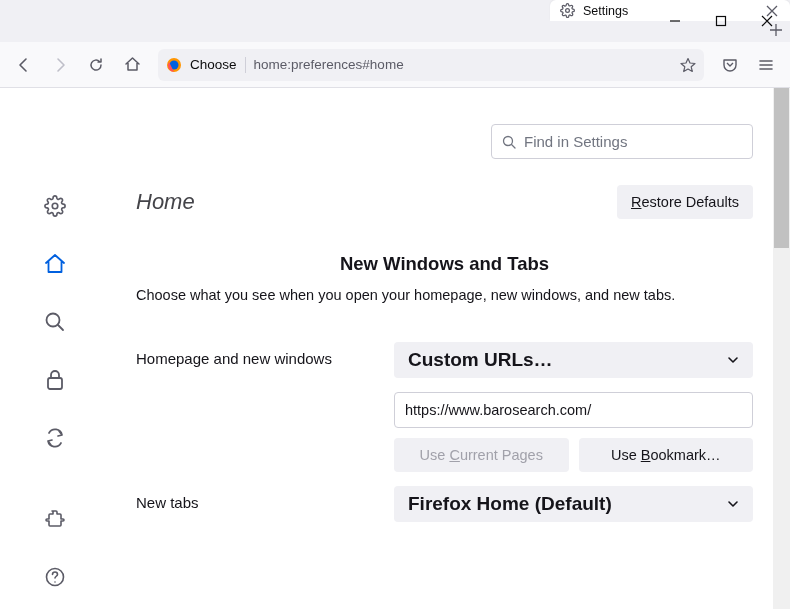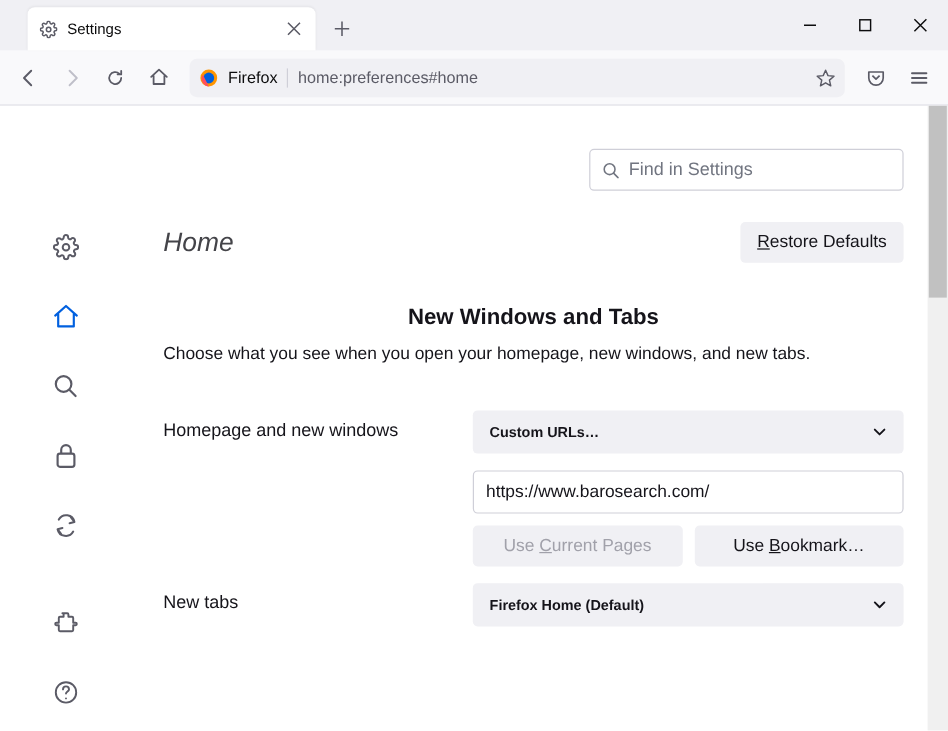--- a/index.html
+++ b/index.html
@@ -1,19 +1,19 @@
 <!DOCTYPE html>
 <html><head>
 <meta charset="utf-8">
 <style>
 * { box-sizing: border-box; margin: 0; padding: 0; font-family: -apple-system, BlinkMacSystemFont, "Segoe UI", sans-serif; }
 body { width: 790px; height: 609px; background: #fff; overflow: hidden; position: relative; }
 
 
-.titlebar { height: 42px; background: #f0f0f4; display: flex; align-items: flex-end; padding-left: 23px; position: relative; }
+.titlebar { height: 42px; background: #f0f0f4; display: flex; align-items: flex-end; padding-left: 56px; position: relative; flex-direction: column; }
 .tab { background: #fff; border-radius: 6px 6px 0 0; height: 36px; width: 240px; display: flex; align-items: center; padding: 0 10px; gap: 8px; margin-bottom: 0; box-shadow: 0 -1px 2px rgba(0,0,0,0.05); }
 .tab-title { font-size: 12.5px; color: #0c0c0d; flex: 1; }
 .tab-close { width: 16px; height: 16px; display: flex; align-items: center; justify-content: center; color: #5b5b66; }
 .newtab-btn { width: 28px; height: 28px; margin: 0 0 4px 8px; display: flex; align-items: center; justify-content: center; border-radius: 4px; color: #5b5b66; }
 .window-controls { position: absolute; right: 0; top: 0; height: 42px; display: flex; align-items: center; }
 .window-btn { width: 46px; height: 30px; display: flex; align-items: center; justify-content: center; color: #0c0c0d; }
 
 
 .toolbar { height: 46px; background: #f9f9fb; display: flex; align-items: center; padding: 0 8px; gap: 4px; border-bottom: 1px solid #e0e0e6; }
 .nav-btn { width: 32px; height: 32px; display: flex; align-items: center; justify-content: center; border-radius: 4px; color: #5b5b66; }
@@ -46,21 +46,21 @@
 .btn { height: 34px; padding: 0 14px; background: #f0f0f4; border: none; border-radius: 4px; font-size: 14.5px; color: #15141a; cursor: pointer; display: inline-flex; align-items: center; }
 .btn.disabled { color: #a1a1aa; }
 
 .section-title { font-size: 18.5px; font-weight: 600; color: #15141a; margin-bottom: 10px; text-align: center; }
 .section-desc { font-size: 14.5px; color: #15141a; line-height: 1.45; margin-bottom: 36px; }
 
 .form-row { display: flex; align-items: flex-start; gap: 20px; margin-bottom: 14px; }
 .form-label { width: 238px; font-size: 15px; color: #15141a; padding-top: 8px; }
 .form-field { flex: 1; }
 
-.select { width: 100%; height: 36px; background: #f0f0f4; border: none; border-radius: 4px; padding: 0 14px; display: flex; align-items: center; justify-content: space-between; font-size: 12px; font-weight: 600; color: #15141a; }
+.select { width: 100%; height: 36px; background: #f0f0f4; border: none; border-radius: 4px; padding: 0 14px; display: flex; align-items: center; justify-content: space-between; font-size: 19px; font-weight: 600; color: #15141a; }
 .input { width: 100%; height: 36px; border: 1px solid #cfcfd8; border-radius: 4px; padding: 0 10px; font-size: 14.5px; color: #15141a; outline: none; }
 .btn-row { display: flex; gap: 10px; margin-top: 10px; }
 .btn-half { flex: 1; justify-content: center; font-weight: 500; }
 
 .underline { text-decoration: underline; text-decoration-style: solid; }
 
 svg { display: block; }
 </style>
 </head>
 <body>
@@ -126,21 +126,21 @@
       </svg>
     </div>
   <div class="urlbar">
     <span class="urlbar-icon">
       <svg width="16" height="16" viewBox="0 0 16 16">
           <circle cx="8" cy="8" r="7" fill="#ff9500"></circle>
           <circle cx="8" cy="8" r="4.5" fill="#0060df"></circle>
           <path d="M3 5 Q1 8 3 12 Q5 15 8 15" fill="#ff4f5e"></path>
         </svg>
     </span>
-    <span class="url-firefox">Firefox</span>
+    <span class="url-firefox">Choose</span>
     <span class="url-separator"></span>
     <span class="url-path">home:preferences#home</span>
     <span>
         <svg width="16" height="16" viewBox="0 0 16 16">
           <path d="M8 1.5 L10 6 L15 6.5 L11.2 9.8 L12.3 14.5 L8 12 L3.7 14.5 L4.8 9.8 L1 6.5 L6 6 Z" fill="none" stroke="#5b5b66" stroke-width="1.2" stroke-linejoin="round"></path>
         </svg>
       </span>
   </div>
   <div class="nav-btn">
       <svg width="16" height="16" viewBox="0 0 16 16">

